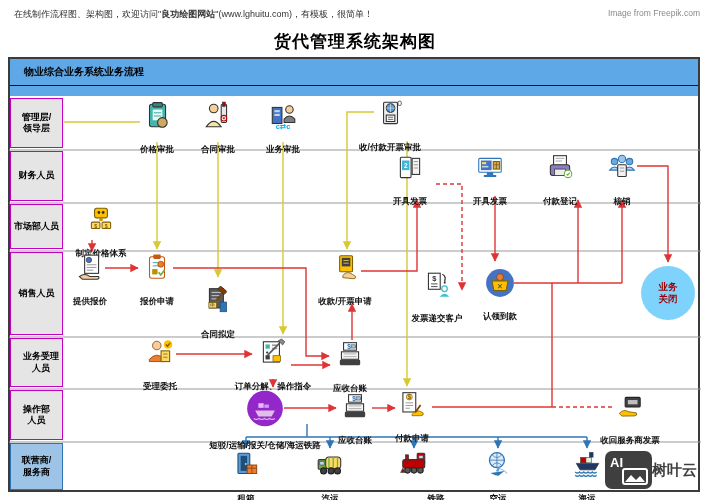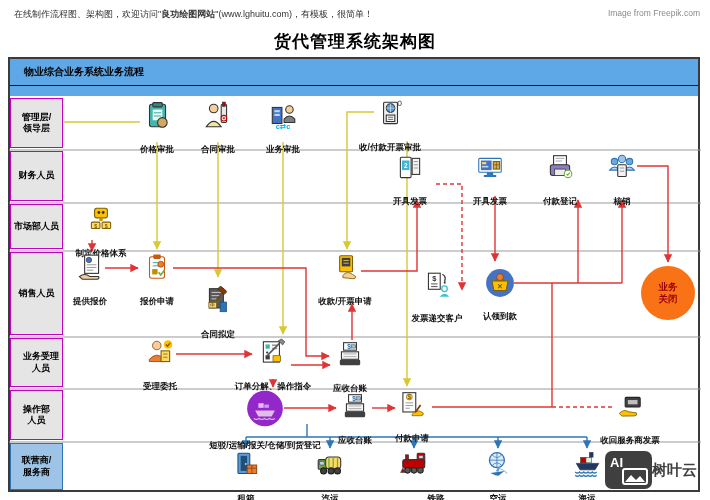--- a/index.html
+++ b/index.html
@@ -13,21 +13,21 @@
   .banner{position:absolute;left:10px;top:59px;width:688px;height:37px;background:#5FA8E8;}
   .banner-inner{height:26px;border-bottom:1.2px solid #111;display:flex;align-items:center;padding-left:14px;}
   .banner-inner span{font-size:10px;font-weight:bold;color:#000;}
   .lane-box{position:absolute;left:10px;width:53px;display:flex;align-items:center;justify-content:center;text-align:center;font-size:9px;font-weight:bold;color:#000;white-space:pre-line;box-sizing:border-box;line-height:1.25;}
   .lane-pink{background:#e5e5e5;border:1.6px solid #C400C4;}
   .lane-blue{background:#9DC3E6;border:1.6px solid #2E74B5;}
   svg.overlay{position:absolute;left:0;top:0;z-index:2;}
   .node{position:absolute;z-index:3;}
   .node .icn{position:absolute;transform:translateX(-50%);}
   .node-label{position:absolute;transform:translateX(-50%);font-size:8.5px;font-weight:bold;color:#111;white-space:nowrap;z-index:4;margin-top:12px;}
-  .circle-red{position:absolute;width:54px;height:54px;border-radius:50%;background:#f97316;display:flex;align-items:center;justify-content:center;text-align:center;font-size:9.5px;font-weight:bold;color:#9C0006;line-height:1.3;white-space:pre-line;z-index:3;}
+  .circle-red{position:absolute;width:54px;height:54px;border-radius:50%;background:#7dd3fc;display:flex;align-items:center;justify-content:center;text-align:center;font-size:9.5px;font-weight:bold;color:#9C0006;line-height:1.3;white-space:pre-line;z-index:3;}
   .watermark{position:absolute;left:605px;top:451px;display:flex;align-items:center;z-index:9;}
   .wm-box{width:47px;height:38px;background:#3f3f3f;border-radius:7px;position:relative;}
   .wm-ai{position:absolute;left:5px;top:4px;color:#fff;font-size:13px;font-weight:bold;}
   .wm-brand{font-size:15px;font-weight:bold;color:#3f3f3f;text-align:center;}
 </style>
 </head>
 <body>
 
 <div id="canvas">
   <div class="hdr-promo"><span>在线制作流程图、架构图，欢迎访问"</span><b>良功绘图网站</b><span>"(www.lghuitu.com)，有模板，很简单！</span></div>
@@ -324,21 +324,21 @@
         <div class="node-label" style="left: 350px; top: 371px;">应收台账</div>
       </div>
       <div class="node">
         <div class="icn" style="left: 265px; top: 390px;"><svg viewBox="0 0 28 28" width="37" height="37">
             <circle cx="14" cy="14" r="13.5" fill="#9327C9"></circle>
             <rect x="9" y="10" width="4" height="3.5" fill="#E6B8F7"></rect>
             <rect x="13.5" y="11" width="3.5" height="2.5" fill="#CC99FF"></rect>
             <path d="M6.5 15.5 h15 l-2.5 4.5 h-10 z" fill="#E1BEE7"></path>
             <path d="M5.5 21.5 q2 1.5 4 0 q2 1.5 4 0 q2 1.5 4 0 q2 1.5 4 0" stroke="#E1BEE7" fill="none" stroke-width="1"></path>
           </svg></div>
-        <div class="node-label" style="left: 265px; top: 428px;">短驳/运输/报关/仓储/到货登记</div>
+        <div class="node-label" style="left: 265px; top: 428px;">短驳/运输/报关/仓储/海运铁路</div>
       </div>
       <div class="node">
         <div class="icn" style="left: 355px; top: 392px;"><svg viewBox="0 0 28 28" width="30" height="30">
             <rect x="8" y="2.5" width="12" height="7" fill="#fff" stroke="#333"></rect>
             <text x="11.5" y="8" font-size="6" fill="#2E75B6" font-weight="bold">$</text>
             <rect x="15" y="4.5" width="4" height="3" fill="#9DC3E6" stroke="#333" stroke-width="0.5"></rect>
             <rect x="6" y="11" width="16" height="7" fill="#F5F5F5" stroke="#333"></rect>
             <line x1="8" y1="13" x2="20" y2="13" stroke="#999" stroke-width="0.7"></line>
             <line x1="8" y1="15.5" x2="20" y2="15.5" stroke="#999" stroke-width="0.7"></line>
             <rect x="4.5" y="18.5" width="19" height="5" rx="1" fill="#404040"></rect>

